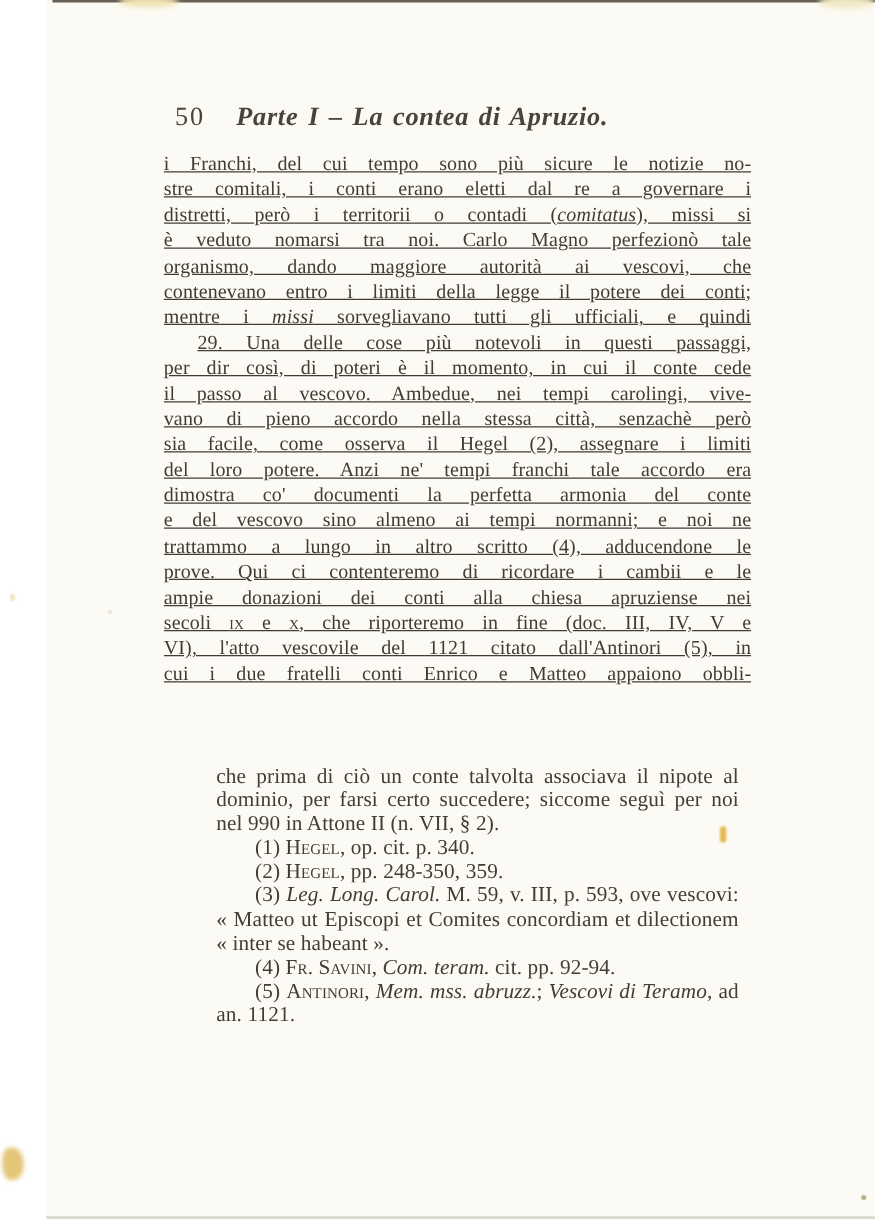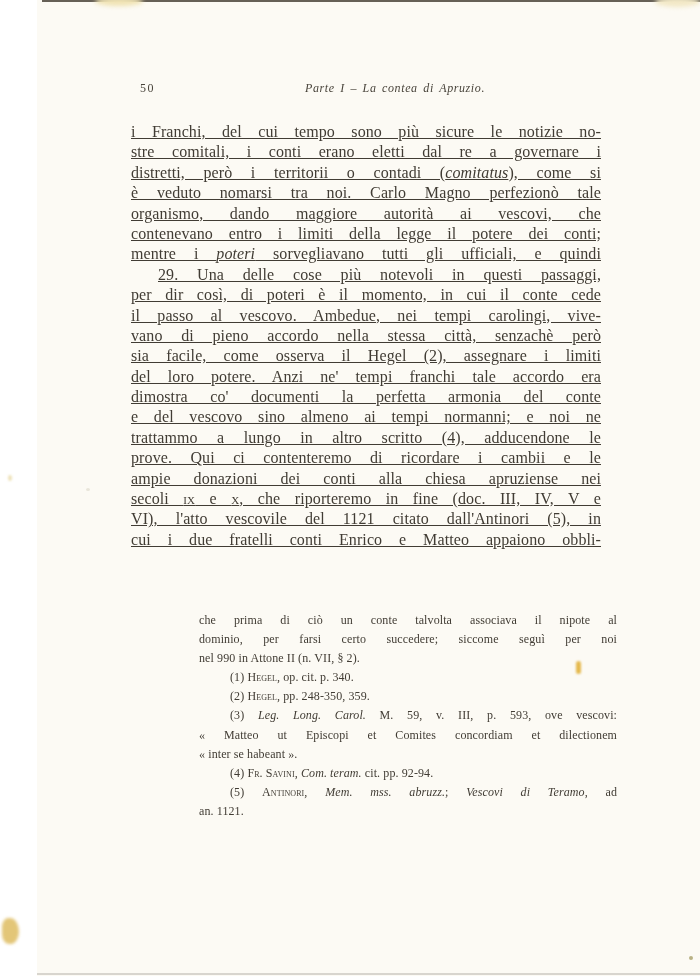--- a/index.html
+++ b/index.html
@@ -17,31 +17,31 @@
   .stain { position:absolute; border-radius:50%; filter:blur(2px); }
   .stain-top-left   { left:95px;  top:-3px;  width:48px; height:9px;  background:#f0e3b4; }
   .stain-top-right  { left:655px; top:-3px;  width:45px; height:10px; background:#f2e8c6; }
   .stain-bottom-left{ left:2px;   top:918px; width:17px; height:26px; background:#e3c678; filter:blur(1.5px); border-radius:40% 60% 55% 45%; }
   .stain-dash       { left:576px; top:661px; width:5px;  height:13px; background:#e5b94e; filter:blur(1px); border-radius:3px; }
   .speck-a { position:absolute; left:8px;   top:475px; width:4px; height:6px; background:#efe3bb; border-radius:50%; filter:blur(1px); }
   .speck-b { position:absolute; left:689px; top:956px; width:4px; height:4px; background:#b9b185; border-radius:50%; }
   .speck-c { position:absolute; left:86px;  top:488px; width:4px; height:3px; background:#e9e5da; border-radius:50%; }
 
   
-  .header { position:absolute; left:131px; top:81px; width:470px; height:18px; font-size:12px; color:#49443b; }
+  .header { position:absolute; left:131px; top:81px; width:470px; height:18px; font-size:21px; color:#49443b; }
   .pagenum { position:absolute; left:9px; top:0; letter-spacing:1.5px; }
-  .runtitle { position:absolute; left:0; right:0; top:0; padding-left:58px; text-align:center; font-style:italic; letter-spacing:0.6px; word-spacing:2px; }
+  .runtitle { position:absolute; left:0; right:0; top:0; padding-left:58px; text-align:left; font-style:italic; letter-spacing:0.6px; word-spacing:2px;font-weight:bold; }
 
   
   .body-text { position:absolute; left:131px; top:122px; width:470px; font-size:16px; line-height:20.4px; letter-spacing:0.1px;text-decoration:underline; }
   .body-text .line { height:20.4px; }
   .body-text .line.ind { text-indent:27px; }
 
   
-  .footnotes { position:absolute; left:199px; top:611px; width:418px; font-size:12px; line-height:19.1px; letter-spacing:0.1px; }
+  .footnotes { position:absolute; left:173px; top:611px; width:418px; font-size:17px; line-height:19.1px; letter-spacing:0.1px; }
   .footnotes .line { height:19.1px; }
   .footnotes .line.ind { text-indent:31px; }
 
   .line { text-align:justify; text-align-last:justify; overflow:hidden; }
   .line.end { text-align-last:left; }
   .s-i  { font-style:italic; }
   .s-sc { font-variant:small-caps; }
 </style>
 </head>
 <body>
@@ -59,25 +59,25 @@
 <div class="speck-c"></div>
 
 <div class="header">
   <span class="pagenum">50</span>
   <span class="runtitle">Parte I – La contea di Apruzio.</span>
 </div>
 
 <div class="body-text">
     <div class="line"><span>i Franchi, del cui tempo sono più sicure le notizie no-</span></div>
     <div class="line"><span>stre comitali, i conti erano eletti dal re a governare i</span></div>
-    <div class="line"><span>distretti, però i territorii o contadi (</span><span class="s-i">comitatus</span><span>), come si</span></div>
+    <div class="line"><span>distretti, però i territorii o contadi (</span><span class="s-i">comitatus</span><span>), missi si</span></div>
     <div class="line"><span>è veduto nomarsi tra noi. Carlo Magno perfezionò tale</span></div>
     <div class="line"><span>organismo, dando maggiore autorità ai vescovi, che</span></div>
     <div class="line"><span>contenevano entro i limiti della legge il potere dei conti;</span></div>
-    <div class="line"><span>mentre i </span><span class="s-i">poteri</span><span> sorvegliavano tutti gli ufficiali, e quindi</span></div>
+    <div class="line"><span>mentre i </span><span class="s-i">missi</span><span> sorvegliavano tutti gli ufficiali, e quindi</span></div>
     <div class="line ind"><span>29. Una delle cose più notevoli in questi passaggi,</span></div>
     <div class="line"><span>per dir così, di poteri è il momento, in cui il conte cede</span></div>
     <div class="line"><span>il passo al vescovo. Ambedue, nei tempi carolingi, vive-</span></div>
     <div class="line"><span>vano di pieno accordo nella stessa città, senzachè però</span></div>
     <div class="line"><span>sia facile, come osserva il Hegel (2), assegnare i limiti</span></div>
     <div class="line"><span>del loro potere. Anzi ne' tempi franchi tale accordo era</span></div>
     <div class="line"><span>dimostra co' documenti la perfetta armonia del conte</span></div>
     <div class="line"><span>e del vescovo sino almeno ai tempi normanni; e noi ne</span></div>
     <div class="line"><span>trattammo a lungo in altro scritto (4), adducendone le</span></div>
     <div class="line"><span>prove. Qui ci contenteremo di ricordare i cambii e le</span></div>

